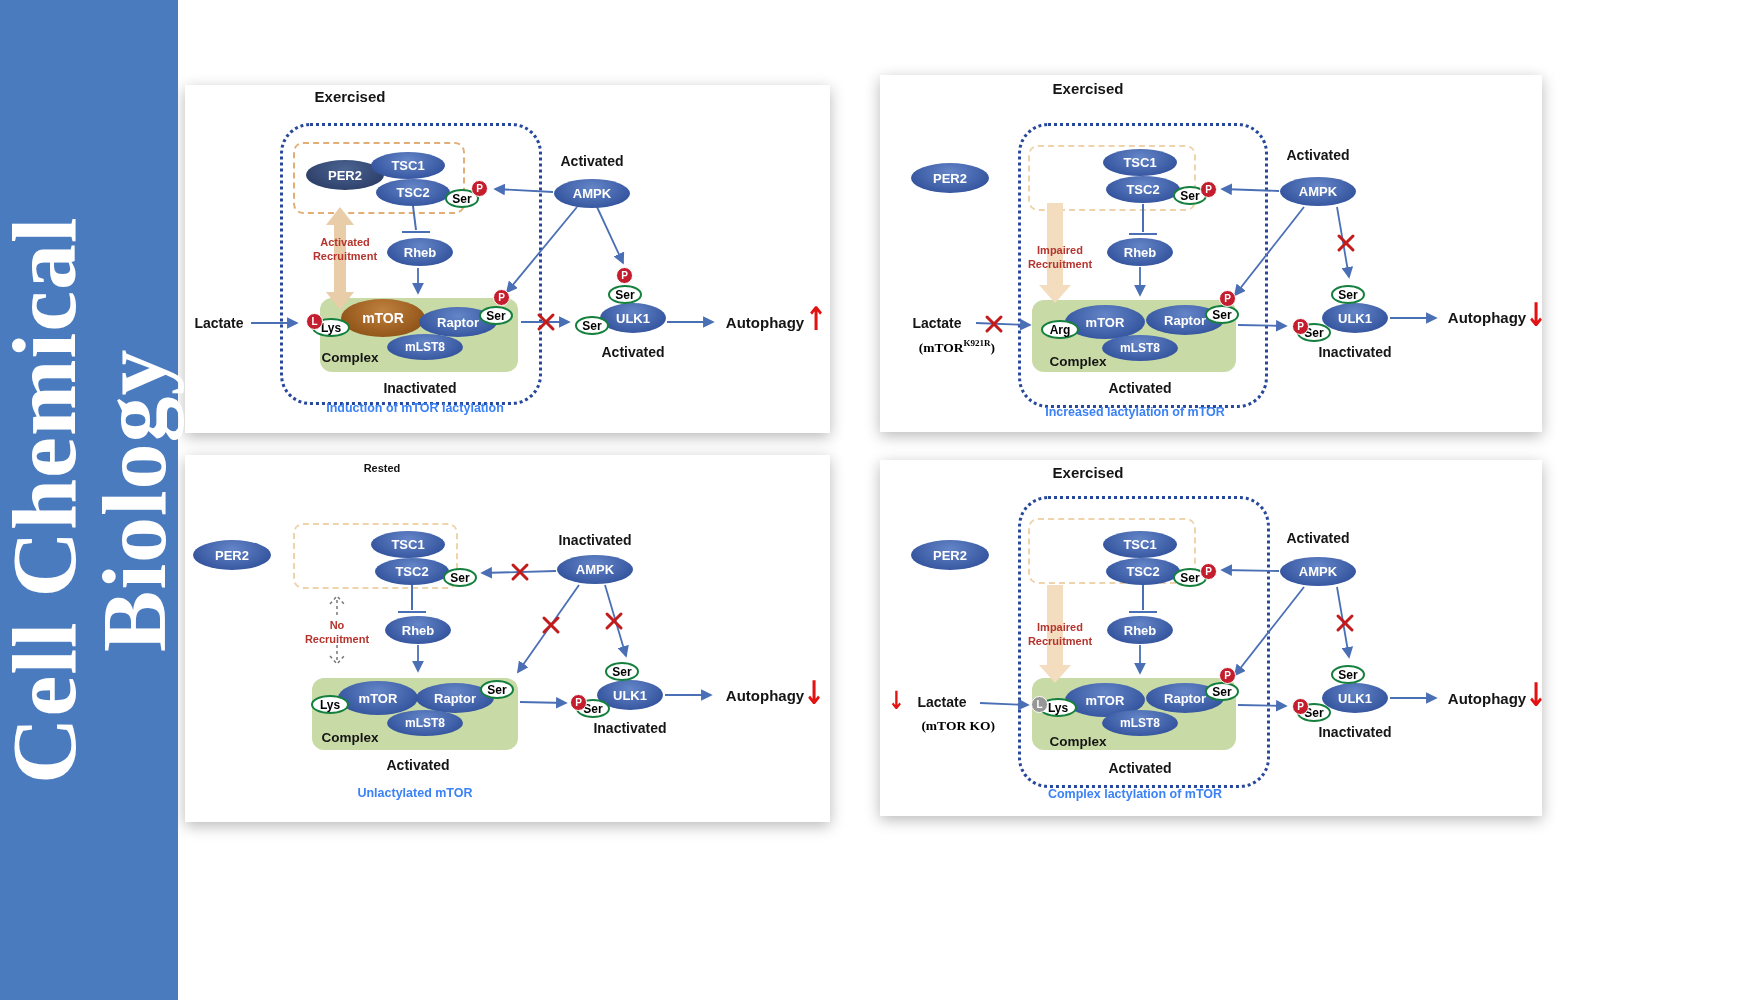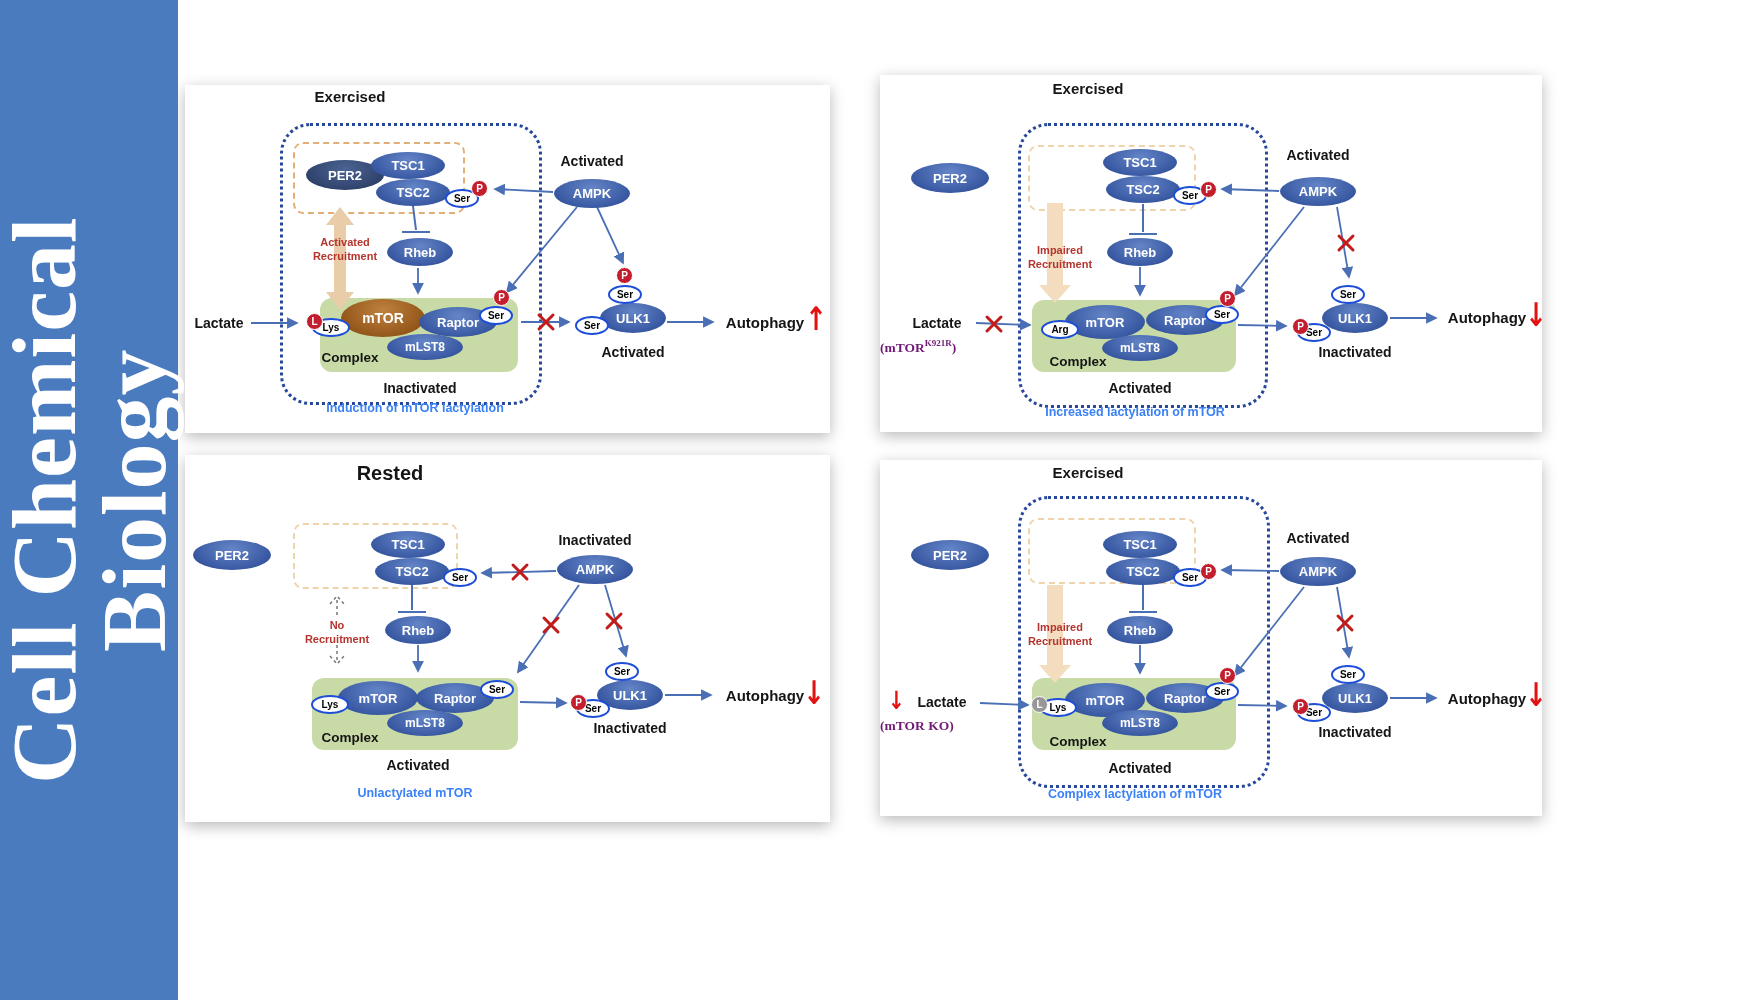--- a/index.html
+++ b/index.html
@@ -6,33 +6,33 @@
   html,body{width:1760px;height:1000px}
   body{position:relative;background:#fff;font-family:"Liberation Sans",sans-serif;overflow:hidden}
   .sidebar{position:absolute;left:0;top:0;width:178px;height:1000px;background:#4a7bbe;display:flex;align-items:center;justify-content:center;z-index:5}
   .sidebar-title{transform:rotate(-90deg);white-space:nowrap;text-align:center;color:#fff;font-family:"Liberation Serif",serif;font-weight:bold;font-size:92px;line-height:.98;letter-spacing:1px}
   .panel{position:absolute;background:#fff;box-shadow:0 4px 14px rgba(0,0,0,.28);overflow:hidden}
   .psvg{position:absolute;left:0;top:0;z-index:1}
   .ellipse{position:absolute;border-radius:50%;display:flex;align-items:center;justify-content:center;font-weight:bold;z-index:2;color:#fff;font-size:13px}
   .prot{background:radial-gradient(ellipse at 50% 30%,#6585c8,#35569f 75%)}
   .prot-dark{background:radial-gradient(ellipse at 50% 30%,#4c6492,#2c3f68 78%)}
   .mtor-brown{background:radial-gradient(ellipse at 50% 30%,#c0813e,#8f5317 78%);font-size:14px}
-  .site{background:#fff;border:2px solid #1d4ed8;color:#000;font-size:10px;z-index:3}
+  .site{background:#fff;border:2px solid #15803d;color:#000;font-size:12px;z-index:3}
   .badge{position:absolute;width:17px;height:17px;border-radius:50%;background:#c41e2e;border:1.5px solid #fff;color:#fff;font-size:10px;font-weight:bold;display:flex;align-items:center;justify-content:center;z-index:4}
   .badge.gray{background:#979797}
   .lbl{position:absolute;font-weight:bold;color:#151515;text-align:center;z-index:2}
   .caption{position:absolute;font-weight:bold;color:#3b82f6;font-size:12.5px;text-align:center;z-index:2}
   .recruit{position:absolute;font-weight:bold;color:#b5342e;font-size:11px;line-height:1.3;text-align:center;z-index:2}
   .dotted-box{position:absolute;border:3px dotted #27479b;border-radius:30px;z-index:0}
   .dashed-box{position:absolute;border:2px dashed #e2ae76;border-radius:10px;z-index:0}
   .dashed-box.faint{border-color:#efd3ab}
   .green-box{position:absolute;background:#c8daa6;border-radius:12px;z-index:0}
   .dirarrow{position:absolute;color:#e31212;font-weight:bold;font-size:26px;z-index:2;transform:scaleY(1.25);transform-origin:center;font-family:"DejaVu Sans",sans-serif}
   .dirarrow.small{font-size:20px}
-  .serif-note{position:absolute;font-family:"Liberation Serif",serif;font-weight:bold;font-size:13.5px;color:#701a75;text-align:left;z-index:2}
+  .serif-note{position:absolute;font-family:"Liberation Serif",serif;font-weight:bold;font-size:13.5px;color:#000000;text-align:right;z-index:2}
   .serif-note sup{font-size:9px;vertical-align:super}
 </style>
 </head>
 <body>
 
 <div class="sidebar">
   <div class="sidebar-title">
     <div>Cell Chemical</div>
     <div>Biology</div>
   </div>
@@ -193,21 +193,21 @@
     </g>
     <g stroke="#c11b1b" stroke-width="3" stroke-linecap="round">
       <line x1="328" y1="110" x2="342" y2="124"></line>
         <line x1="328" y1="124" x2="342" y2="110"></line>
       <line x1="359" y1="163" x2="373" y2="177"></line>
         <line x1="359" y1="177" x2="373" y2="163"></line>
       <line x1="422" y1="159" x2="436" y2="173"></line>
         <line x1="422" y1="173" x2="436" y2="159"></line>
     </g>
   </svg>
-  <div class="lbl" style="left:155px;top:7px;width:100px;font-size:20px">Rested</div>
+  <div class="lbl" style="left:147px;top:7px;width:100px;font-size:11px">Rested</div>
   <div class="dashed-box faint" style="left:108px;top:68px;width:165px;height:66px"></div>
   <div class="ellipse prot" style="left:8px;top:85px;width:78px;height:30px">PER2</div>
   <div class="ellipse prot" style="left:186px;top:76px;width:74px;height:27px">TSC1</div>
   <div class="ellipse prot" style="left:190px;top:103px;width:74px;height:27px">TSC2</div>
   <div class="ellipse site" style="left:258px;top:113px;width:34px;height:19px">Ser</div>
   <div class="lbl" style="left:360px;top:77px;width:100px;font-size:14px">Inactivated</div>
   <div class="ellipse prot" style="left:372px;top:100px;width:76px;height:29px">AMPK</div>
   <div class="ellipse prot" style="left:200px;top:161px;width:66px;height:28px">Rheb</div>
   <div class="recruit" style="left:112px;top:163px;width:80px">
     <div>No</div>

